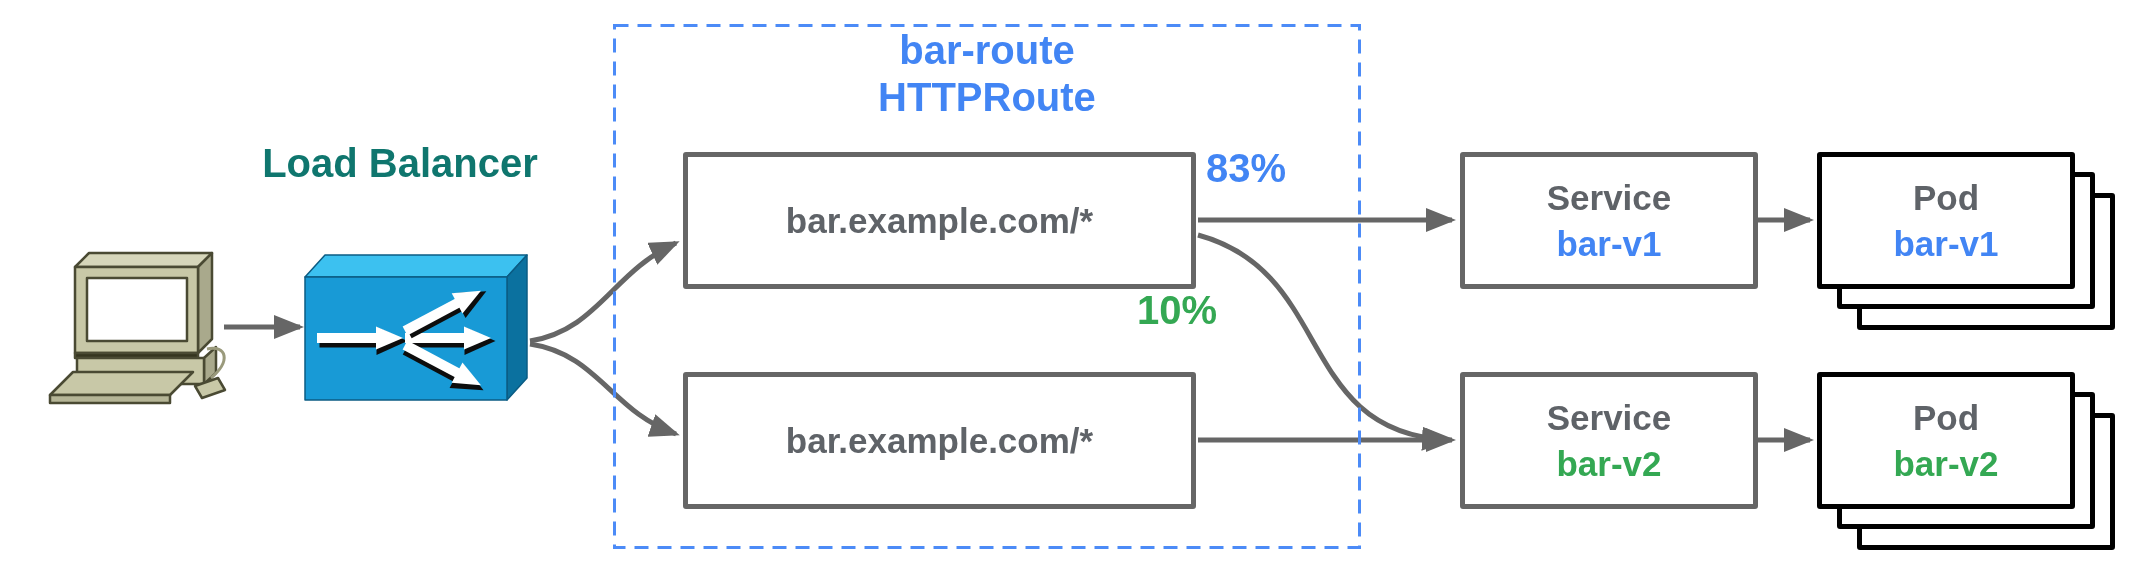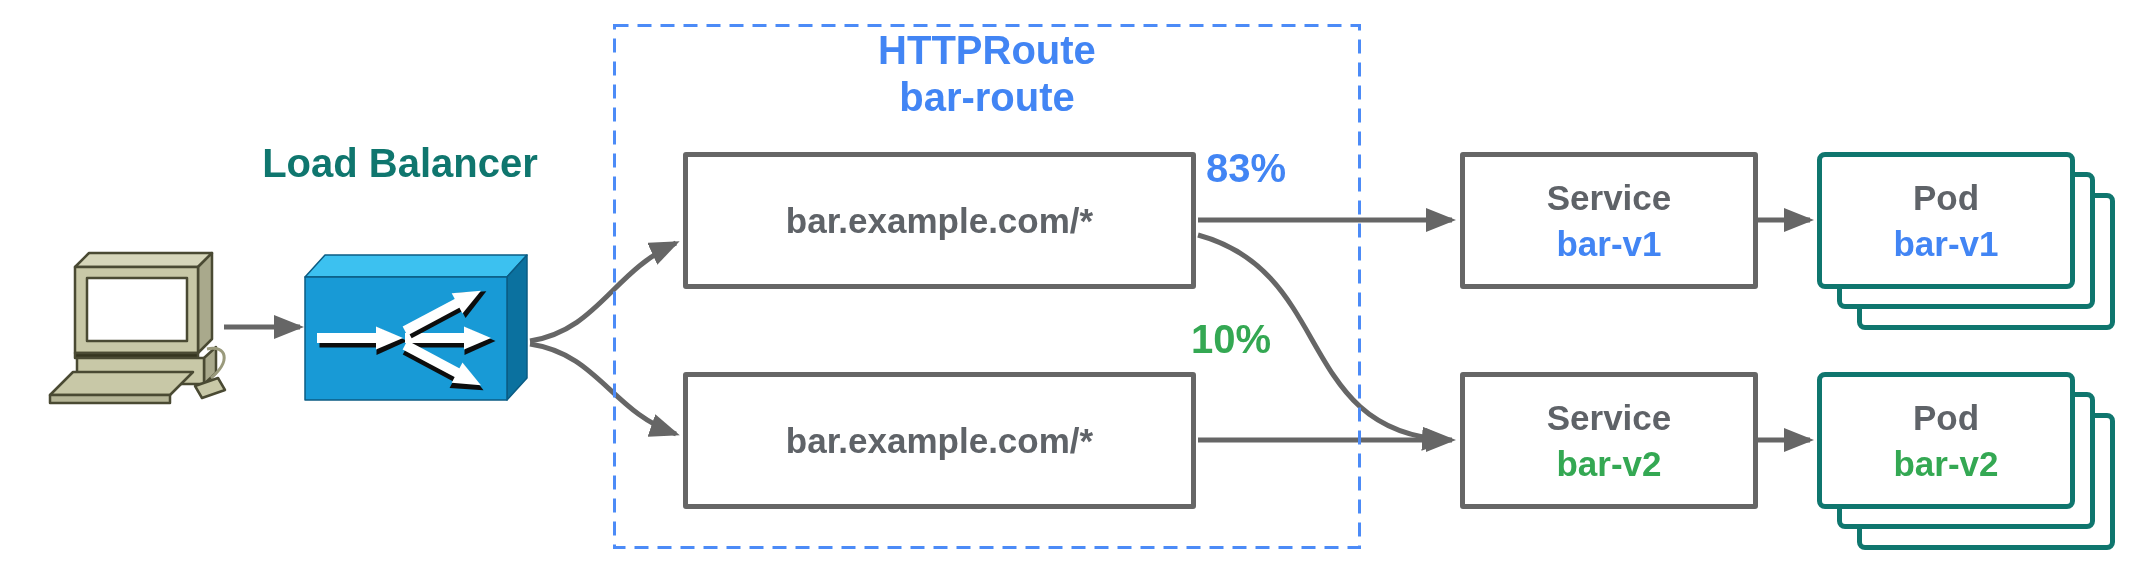--- a/index.html
+++ b/index.html
@@ -20,21 +20,21 @@
   .route1 { left:683px; top:152px; width:513px; height:137px; }
   .route2 { left:683px; top:372px; width:513px; height:137px; }
   .s1 { left:1460px; top:152px; width:298px; height:137px; }
   .s2 { left:1460px; top:372px; width:298px; height:137px; }
 
   .pod-stack { position:absolute; width:258px; height:137px; }
   .p1 { left:1817px; top:152px; }
   .p2 { left:1817px; top:372px; }
   .pod-card {
     position:absolute; box-sizing:border-box; width:258px; height:137px;
-    background:#ffffff; border:5px solid #0f766e; border-radius:8px;
+    background:#ffffff; border:5px solid #000000; border-radius:3px;
   }
   .pod-card.b2 { left:40px; top:41px; }
   .pod-card.b1 { left:20px; top:20px; }
   .pod-card.main {
     left:0; top:0; display:flex; flex-direction:column; align-items:center;
     justify-content:center; text-align:center; font-size:35px; line-height:46px;
   }
 
   .text-blue  { color:var(--blue,  #4285F4); }
   .text-green { color:var(--green, #34A853); }
@@ -43,21 +43,21 @@
     position:absolute; left:240px; top:141px; width:320px; text-align:center;
     font-size:40px; line-height:44px; color:#0f766e;
   }
   .dashed-box { position:absolute; left:613px; top:24px; width:748px; height:525px; }
   .dashed-title {
     position:absolute; left:613px; top:27px; width:748px; text-align:center;
     font-size:40px; line-height:47px; color:var(--blue,#4285F4);
   }
   .pct { position:absolute; font-size:40px; line-height:44px; }
   .pct90 { left:1206px; top:146px; }
-  .pct10 { left:1191px; top:288px;margin-top:29px; }
+  .pct10 { left:1137px; top:288px; }
 </style>
 </head>
 <body>
 
 <div class="canvas">
 
   <svg class="connectors" width="2149" height="573" viewBox="0 0 2149 573">
     <defs>
       <marker id="ah" markerUnits="userSpaceOnUse" markerWidth="30" markerHeight="24" viewBox="0 0 30 24" refX="26" refY="12" orient="auto">
         <path d="M0,0 L30,12 L0,24 Z" fill="#666666"></path>
@@ -116,22 +116,22 @@
   </svg>
 
   <div class="lb-label">Load Balancer</div>
 
   <div class="dashed-box">
     <svg width="748" height="525" viewBox="0 0 748 525">
       <rect x="1.5" y="1.5" width="745" height="522" fill="none" stroke="#4c8bf7" stroke-width="3" stroke-dasharray="14 9"></rect>
     </svg>
   </div>
   <div class="dashed-title">
+    <div>bar-route</div>
     <div>HTTPRoute</div>
-    <div>bar-route</div>
   </div>
 
   <div class="node route1">
     <div>bar.example.com/*</div>
   </div>
   <div class="node route2">
     <div>bar.example.com/*</div>
   </div>
 
   <div class="pct pct90 text-blue">83%</div>

